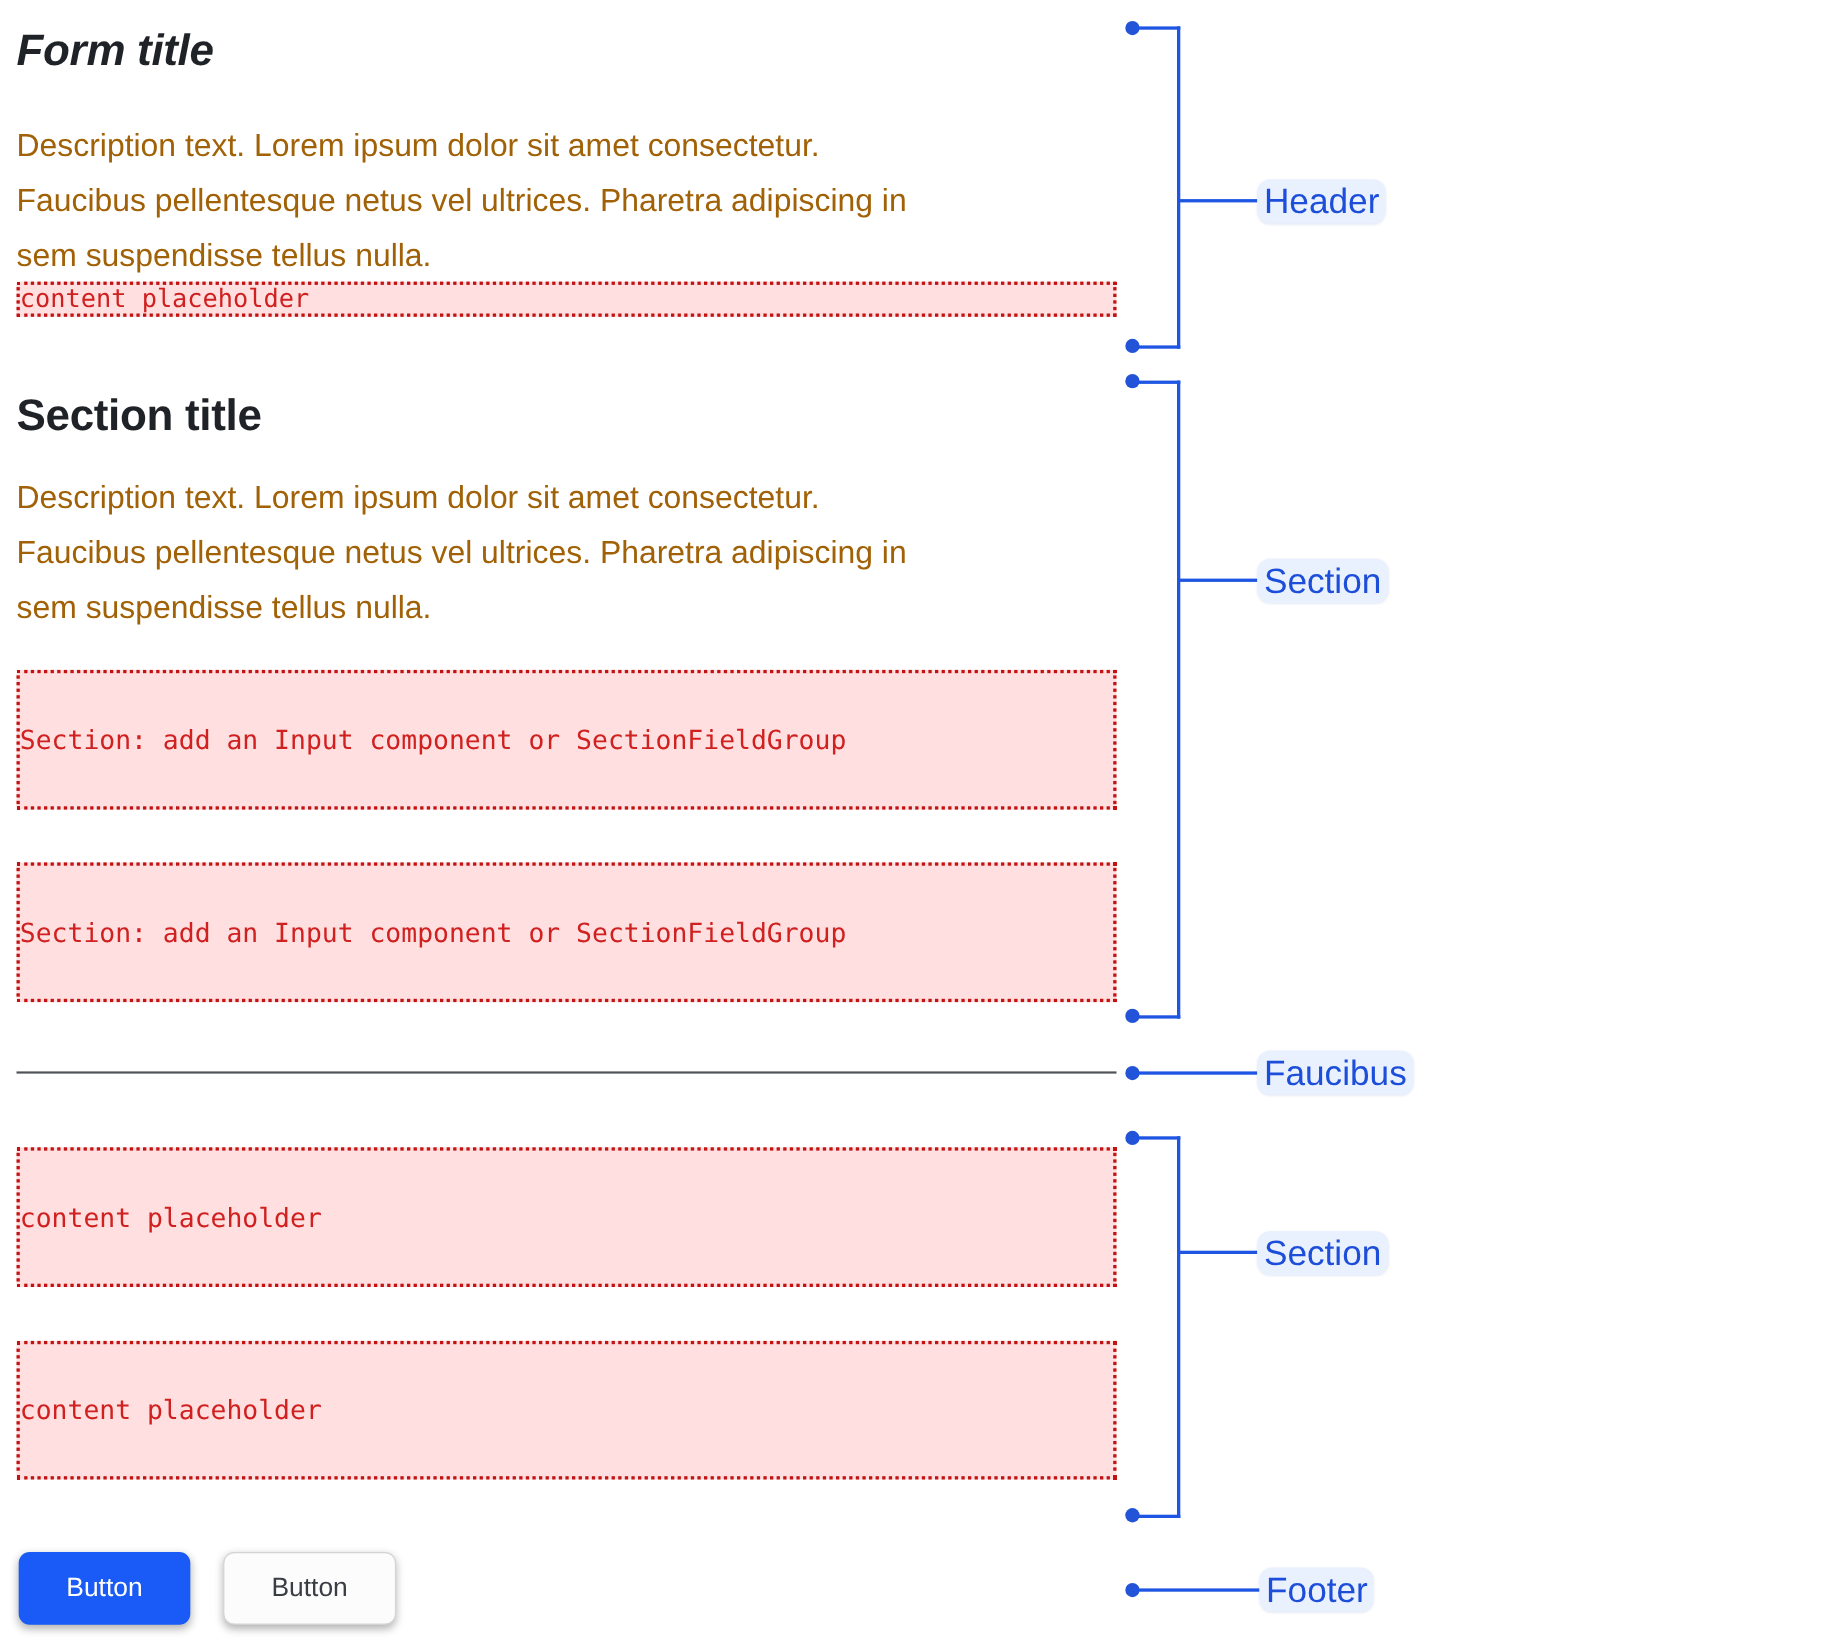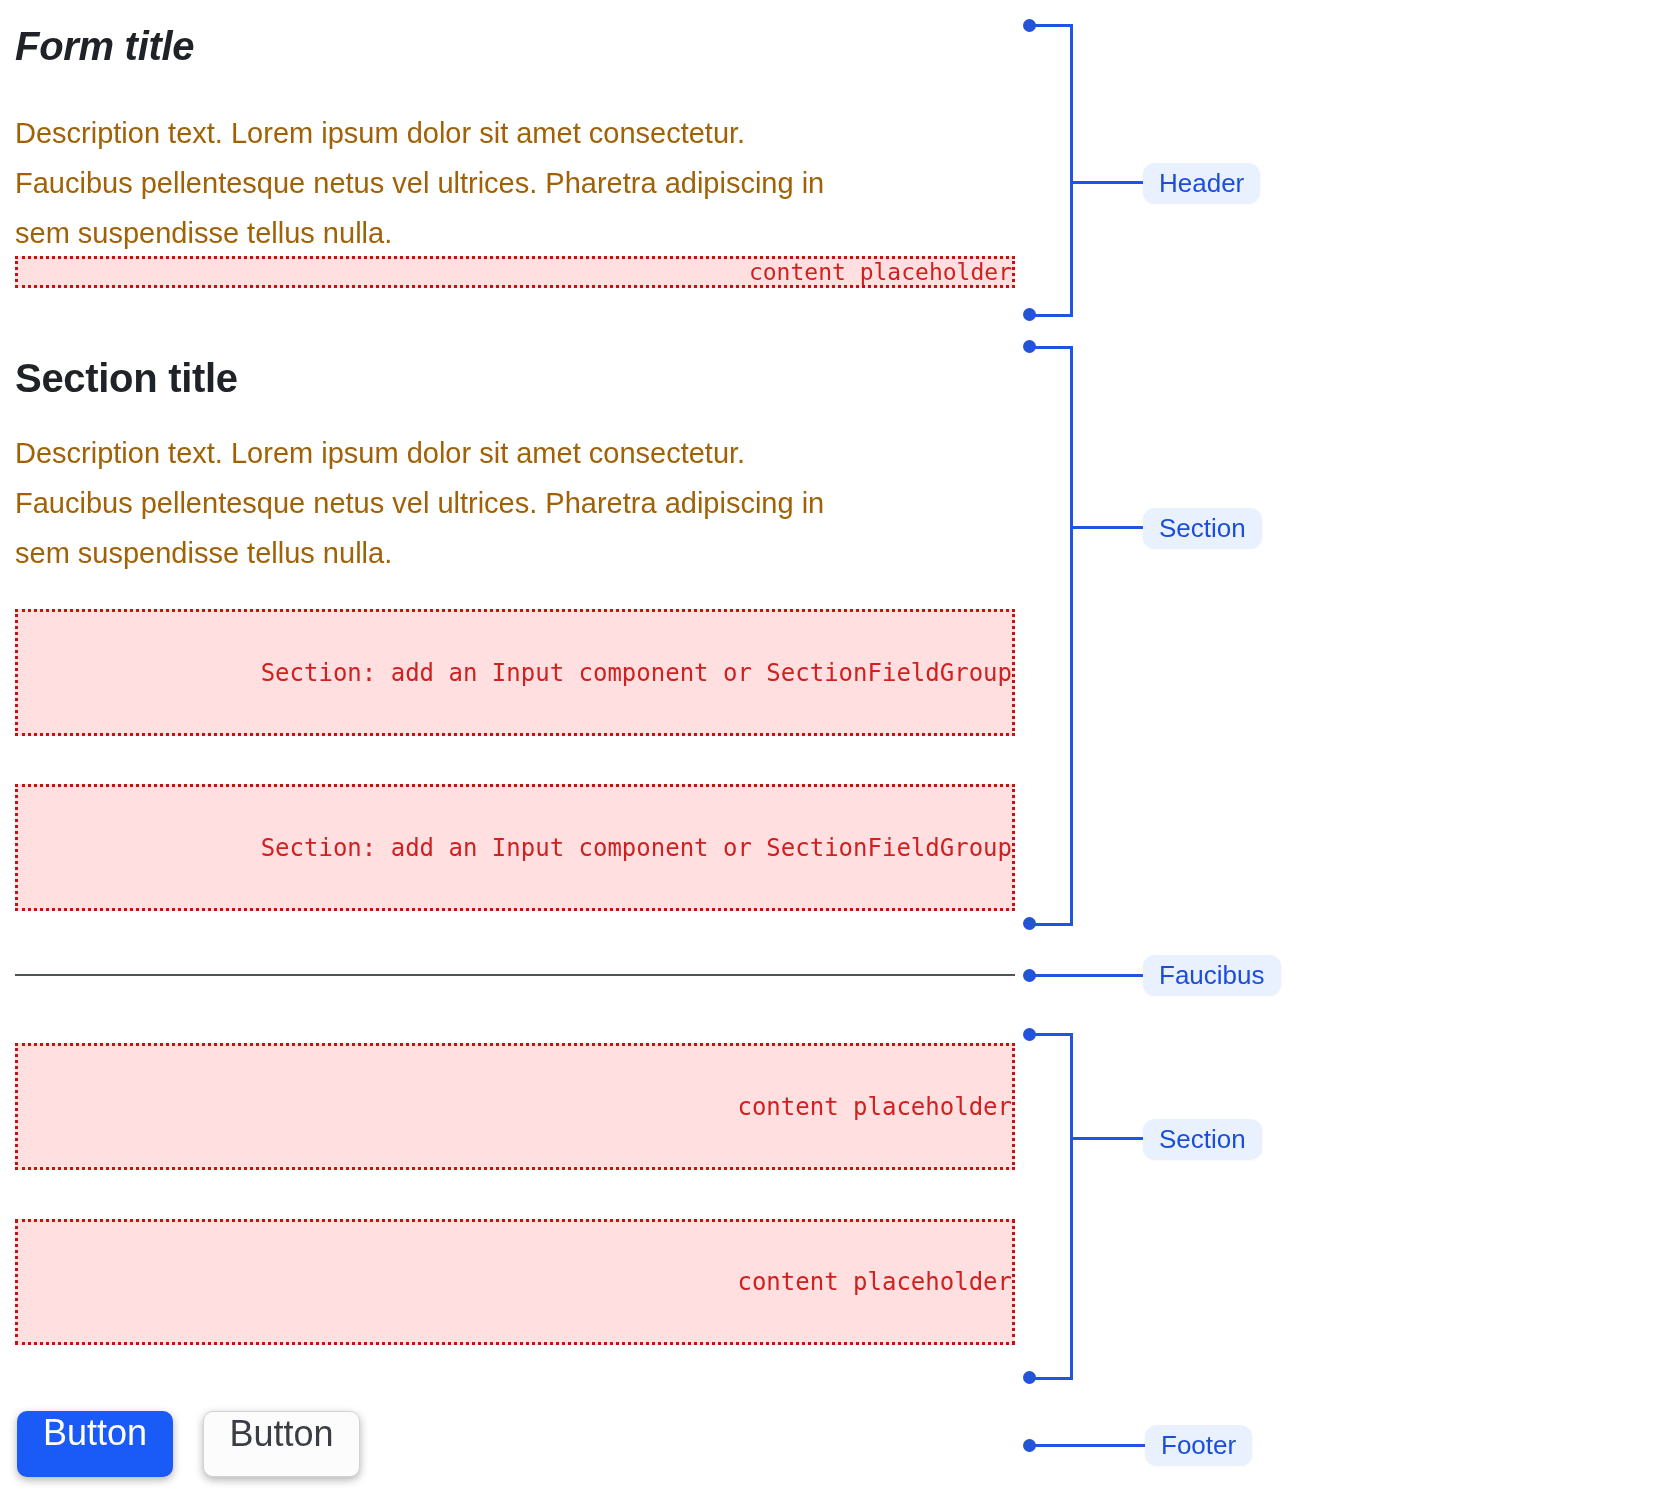--- a/index.html
+++ b/index.html
@@ -4,35 +4,35 @@
 <style>
   html,body{margin:0;padding:0;background:#ffffff;}
   body{width:1672px;height:1498px;position:relative;overflow:hidden;
        font-family:"Liberation Sans",sans-serif;}
 
   .title{position:absolute;left:15px;font-size:40px;font-weight:700;color:#1F2227;letter-spacing:-0.3px;}
   .desc{position:absolute;left:15px;width:980px;font-size:29px;line-height:50px;color:#a16207;white-space:pre-line;}
 
   .ph-box{position:absolute;left:15px;width:1000px;box-sizing:border-box;
           background:#FFDFDF;border:3px dotted #C31212;
-          display:flex;align-items:center;justify-content:flex-end;
+          display:flex;align-items:center;justify-content:flex-start;
           font-family:"DejaVu Sans Mono",monospace;color:#D02020;}
 
   .separator{position:absolute;left:15px;width:1000px;height:2px;background:#50545A;}
 
   .dot{position:absolute;width:13px;height:13px;border-radius:50%;background:#2353D6;}
   .hl{position:absolute;height:3px;background:#1E55E3;}
   .vl{position:absolute;width:3px;background:#1E55E3;}
 
-  .pill{position:absolute;height:40px;line-height:40px;padding:0 16px;
-        background:#EAF1FE;border-radius:12px;color:#1C4ED9;font-size:26px;
+  .pill{position:absolute;height:40px;line-height:40px;padding:0 6px;
+        background:#EAF1FE;border-radius:12px;color:#1C4ED9;font-size:32px;
         box-shadow:0 1px 2px rgba(26,61,170,0.10);white-space:nowrap;}
 
   .btn{position:absolute;top:1411px;height:66px;box-sizing:border-box;border-radius:10px;
-       display:flex;align-items:flex-start;justify-content:center;font-size:36px;cursor:pointer;
+       display:flex;align-items:center;justify-content:center;font-size:24px;cursor:pointer;
        box-shadow:0 3px 8px rgba(0,0,0,0.30);border:none;}
   .btn-primary{left:17px;width:156px;background:#1A5AF6;color:#ffffff;}
   .btn-secondary{left:203px;width:157px;background:#FCFCFC;color:#3A3D44;border:1px solid #D4D4D4;}
 </style>
 </head>
 <body>
 
 <div class="title" style="top:24px;font-style:italic;">Form title</div>
 
 <div class="desc" style="top:108px;">Description text. Lorem ipsum dolor sit amet consectetur.

